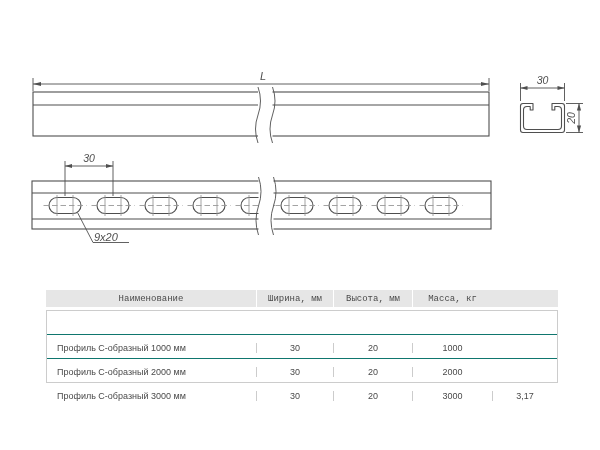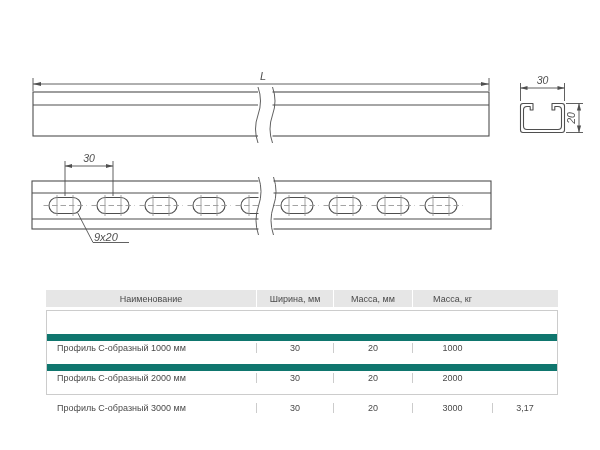--- a/index.html
+++ b/index.html
@@ -16,29 +16,29 @@
   .spec-table{
     position:absolute;left:46px;top:290px;width:512px;
     color:#4a4a4a;font-size:9px;
   }
   .thead{
     display:grid;grid-template-columns:210px 77px 79px 80px 66px;
     height:17px;background:#e6e6e6;
   }
   .th{
     display:flex;align-items:center;justify-content:center;
-    border-left:1px solid #ffffff;box-sizing:border-box;white-space:nowrap;
+    border-left:1px solid #ffffff;box-sizing:border-box;white-space:nowrap;font-family:Liberation Mono, monospace;
   }
   .th:first-child{border-left:none;}
   .tbody{
     margin-top:3px;border:1px solid #cccccc;box-sizing:border-box;width:512px;
   }
   .tr{
     display:grid;grid-template-columns:209px 77px 79px 80px 65px;
-    height:23px;border-top:7px solid #0f766e;
+    height:23px;border-top:1px solid #0f766e;
   }
   .tr:first-child{border-top:none;}
   .td{
     display:flex;align-items:center;justify-content:center;
     border-left:1px solid #cccccc;box-sizing:border-box;white-space:nowrap;margin-top:32px;
   }
   .td:first-child{border-left:none;justify-content:flex-start;padding-left:10px;}
 </style>
 </head>
 <body>
@@ -155,21 +155,21 @@
         <path d="M77.5,212.5 L93,242.5 L129,242.5" stroke="#4f4f4f" stroke-width="0.9" fill="none"></path>
         <text class="dim-text" x="94" y="240.5" font-size="11" text-anchor="start">9x20</text>
       </g>
     </g>
   </svg>
 
   <div class="spec-table">
     <div class="thead">
       <div class="th">Наименование</div>
       <div class="th">Ширина, мм</div>
-      <div class="th">Масса, мм</div>
+      <div class="th">Высота, мм</div>
       <div class="th">Масса, кг</div>
     </div>
     <div class="tbody">
       <div class="tr">
         <div class="td">Профиль С-образный 1000 мм</div>
         <div class="td">30</div>
         <div class="td">20</div>
         <div class="td">1000</div>
       </div>
       <div class="tr">

